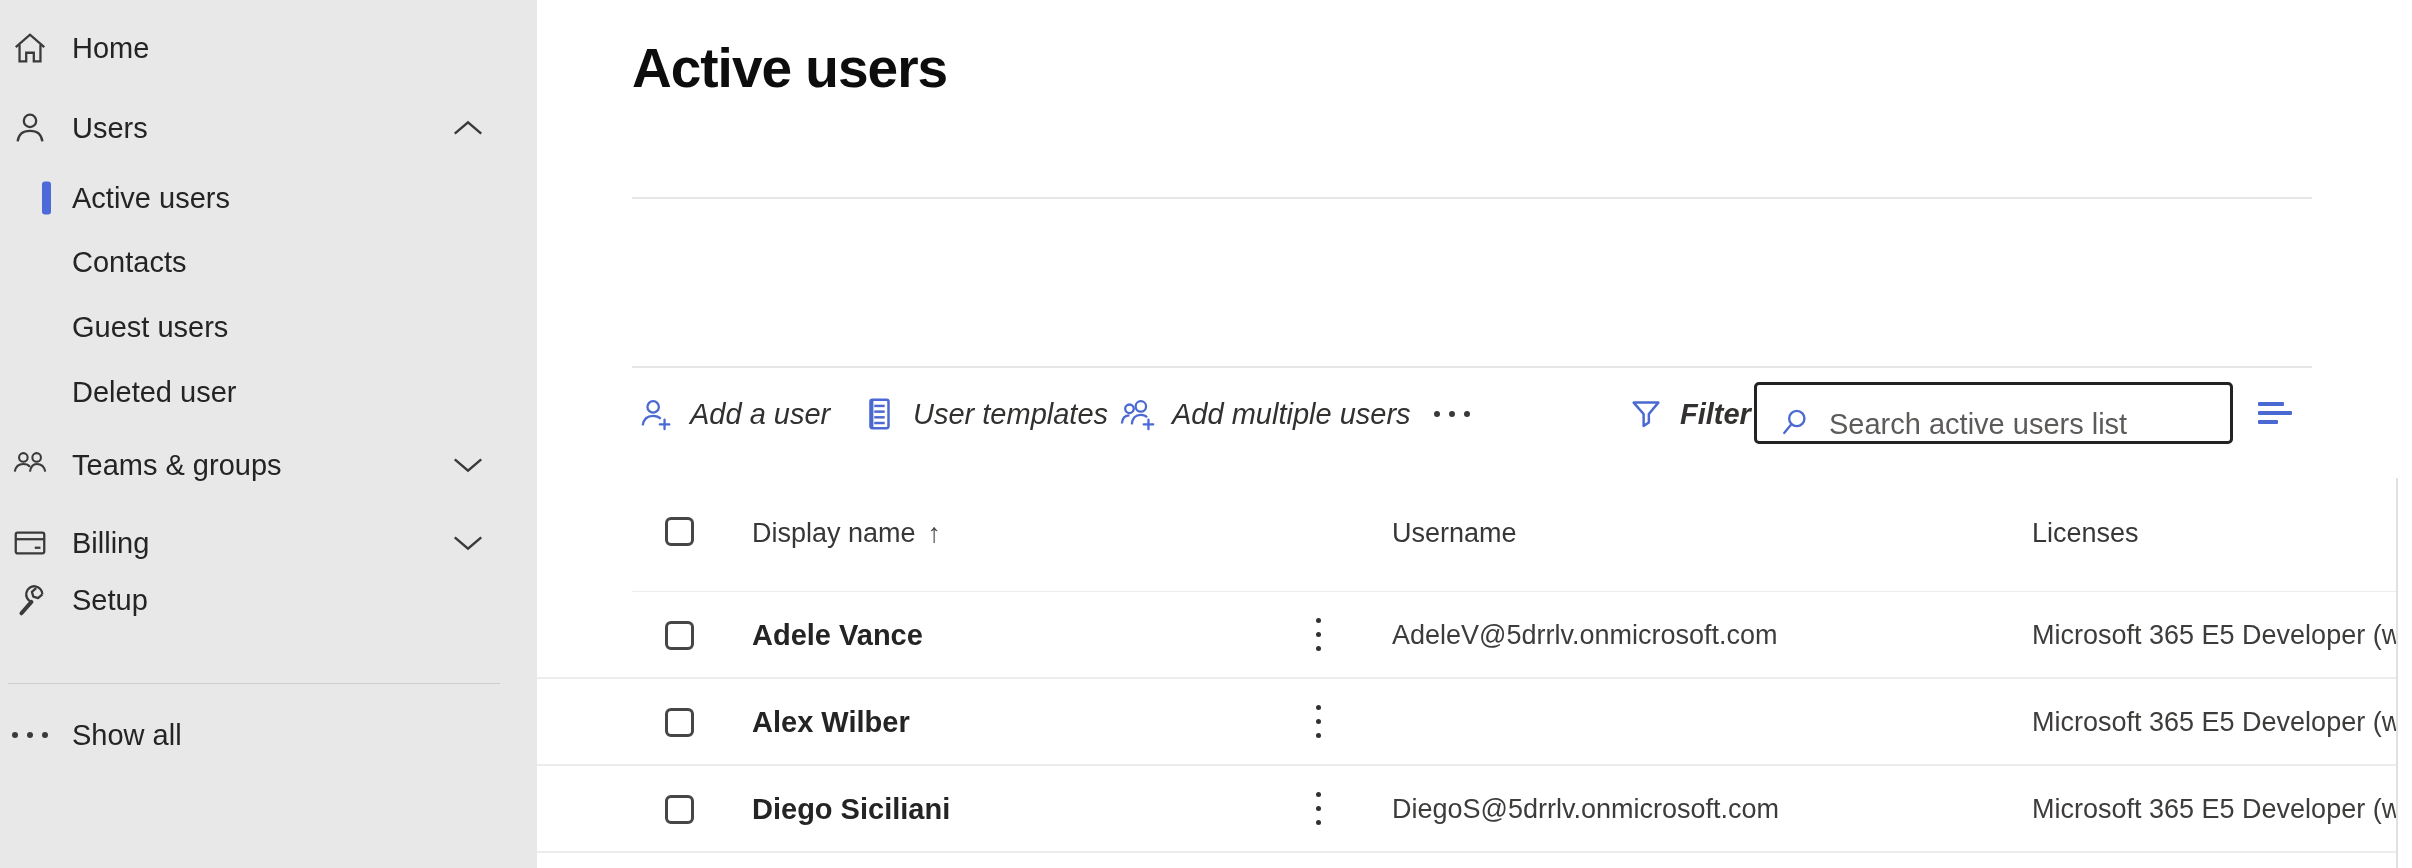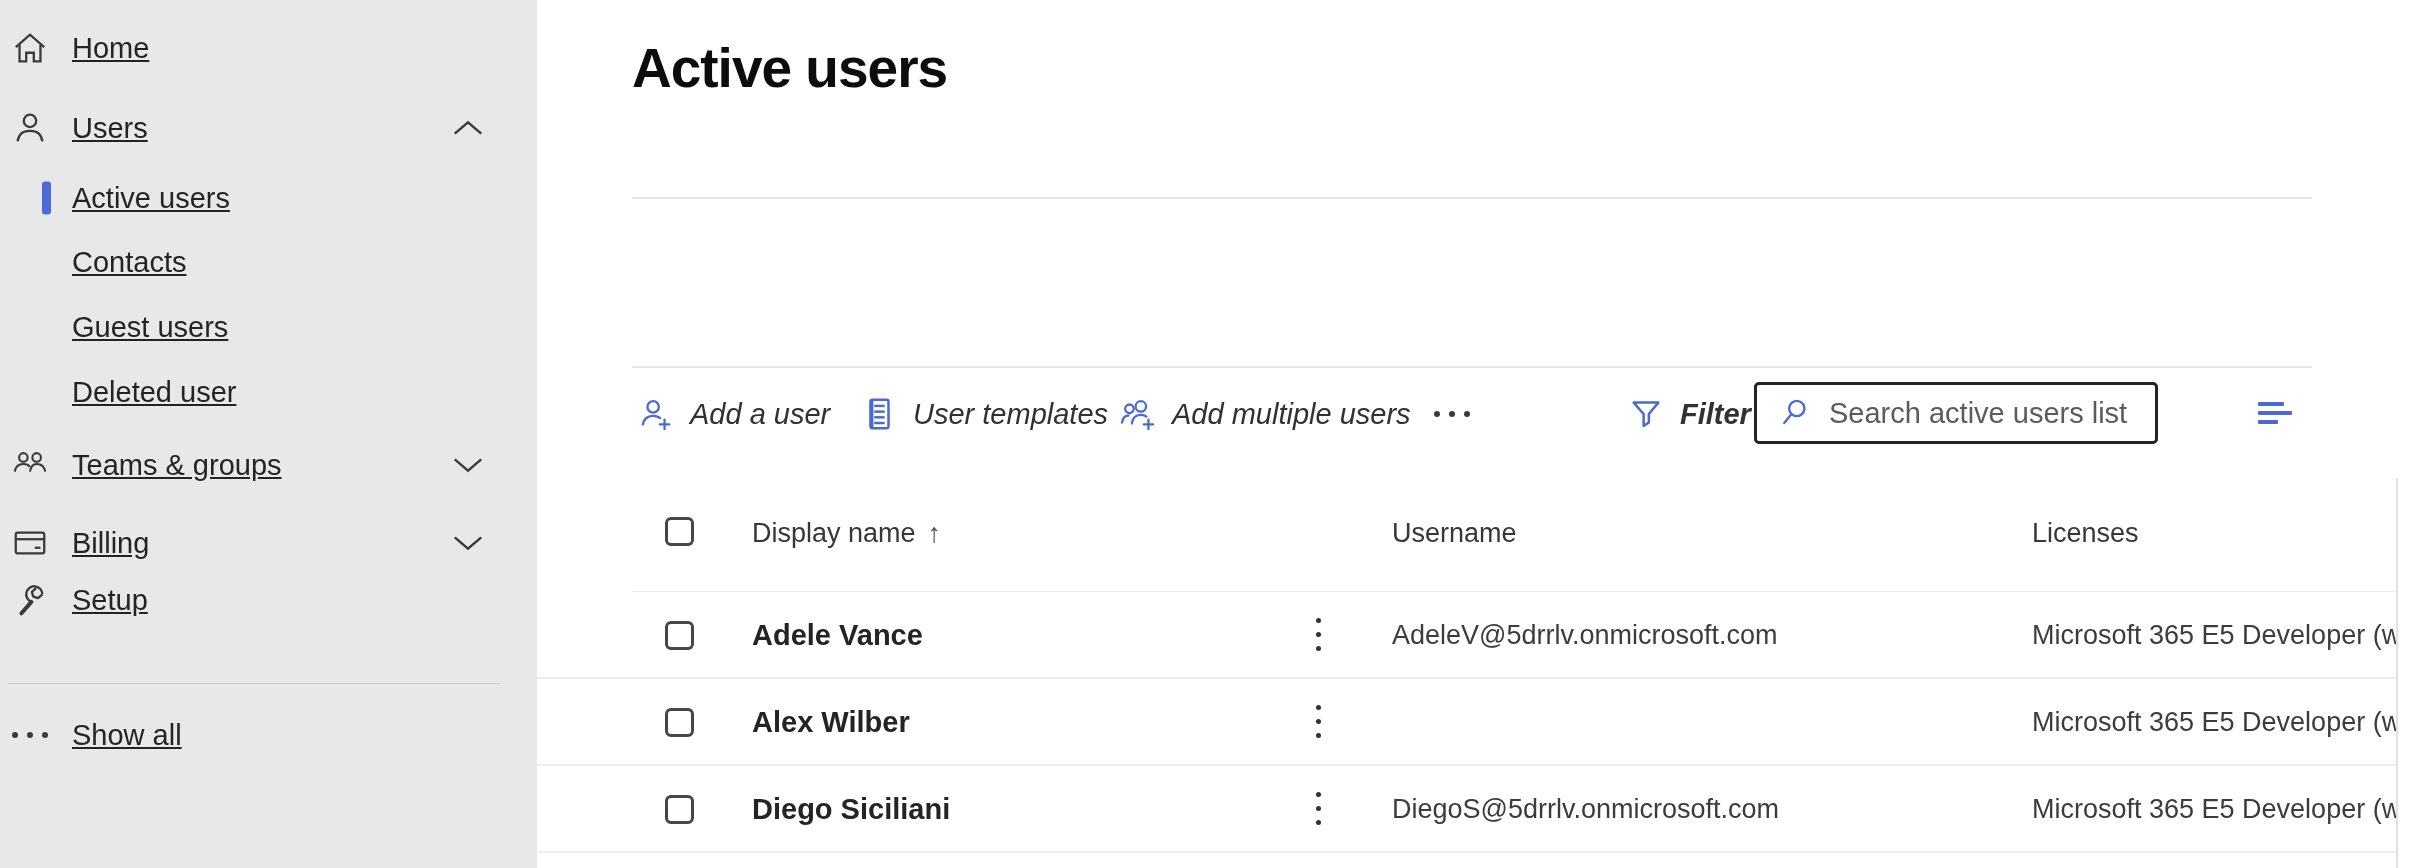--- a/index.html
+++ b/index.html
@@ -11,21 +11,21 @@
     position: relative;
   }
 
   
   .sidebar {
     position: absolute; left: 0; top: 0; width: 537px; height: 868px;
     background: #e8e8e8;
   }
   .nav-item {
     position: absolute; left: 0; right: 0; height: 64px;
-    display: flex; align-items: center; cursor: pointer; text-decoration: underline;
+    display: flex; align-items: center; cursor: pointer;
   }
   .nav-icon {
     width: 40px; height: 40px; margin-left: 10px; flex: 0 0 40px;
     color: #3b3a39; display: flex; align-items: center; justify-content: center;
   }
   .nav-label {
     margin-left: 22px; font-size: 29px; color: #242424; white-space: nowrap;
   }
   .nav-sub .nav-label { margin-left: 72px; }
   .nav-chevron {
@@ -59,23 +59,23 @@
   
   .toolbar-btn {
     position: absolute; top: 384px; height: 60px;
     display: flex; align-items: center; gap: 15px; cursor: pointer;
   }
   .toolbar-btn .t-icon { width: 38px; height: 38px; display: flex; }
   .toolbar-btn .t-label { font-size: 29px; color: #323130; white-space: nowrap; font-style: italic; }
   .filter-label { font-weight: 700; }
 
   .search-box {
-    position: absolute; left: 1217px; top: 382px; width: 404px; height: 62px;
+    position: absolute; left: 1217px; top: 382px; width: 479px; height: 62px;
     border: 3px solid #242322; border-radius: 5px; background: #fff;
-    display: flex; align-items: center; padding-left: 20px; gap: 16px;
+    display: flex; align-items: flex-end; padding-left: 20px; gap: 16px;
   }
   .search-box svg { flex: 0 0 36px; }
   .search-input {
     border: none; outline: none; flex: 1; font-size: 29px;
     font-family: "Liberation Sans", sans-serif; color: #323130; background: transparent;
     min-width: 0; padding-right: 12px;
   }
   .search-input::placeholder { color: #5d5b59; opacity: 1; }
 
   .sort-lines { position: absolute; left: 1718px; top: 399px; width: 40px; height: 30px; cursor: pointer; }

